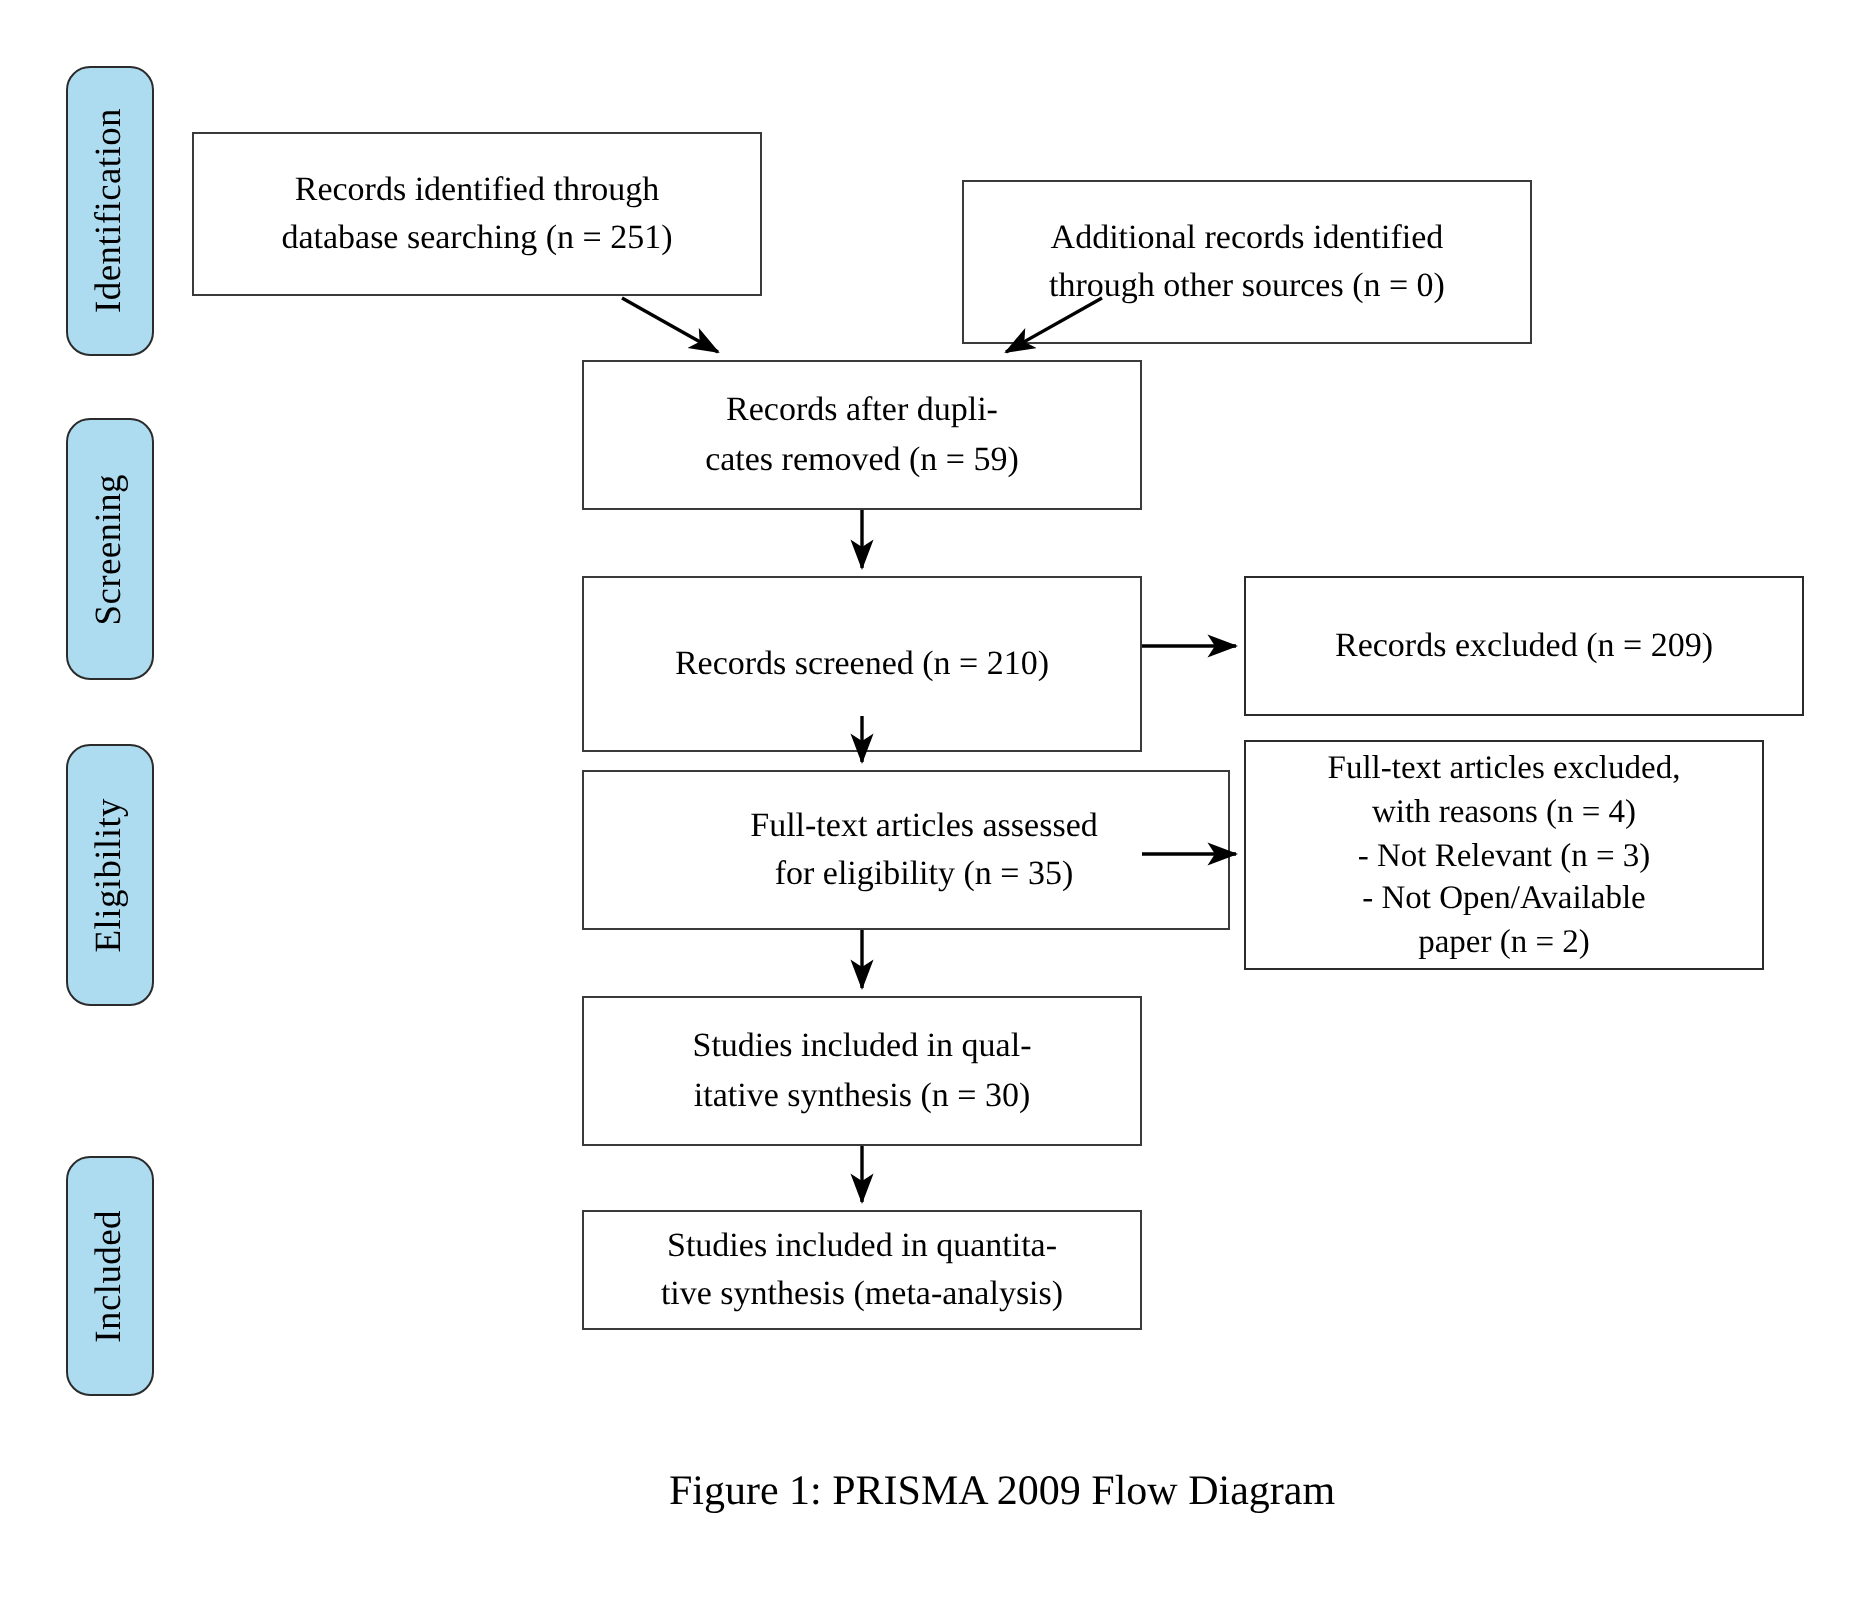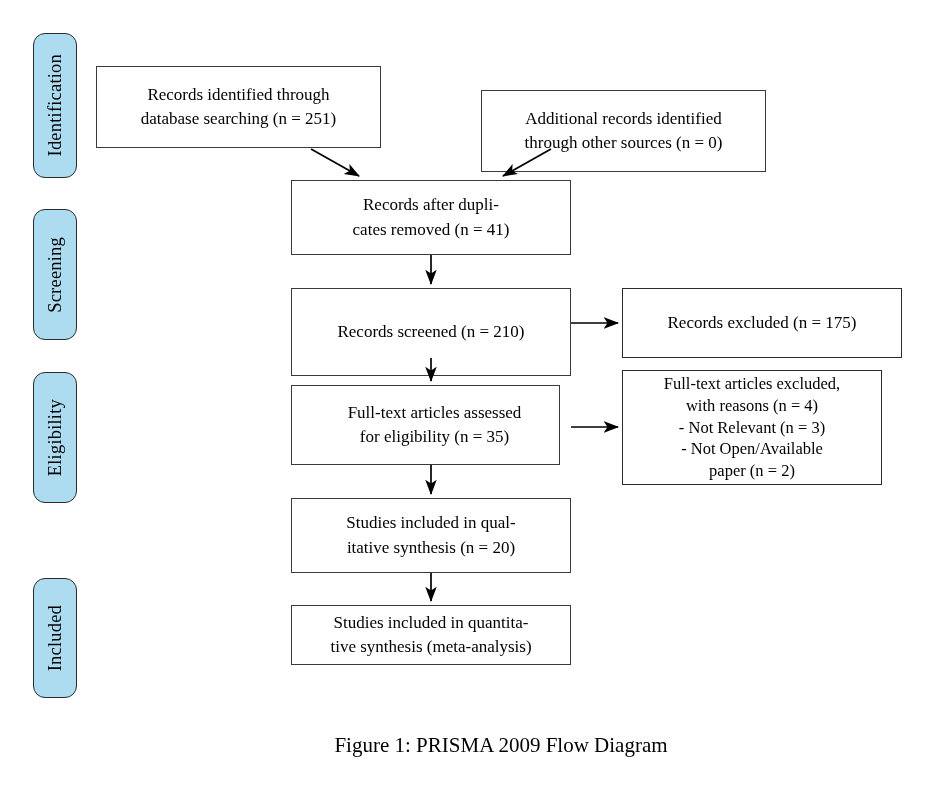--- a/index.html
+++ b/index.html
@@ -69,21 +69,21 @@
     line-height: 1.42;
     padding: 4px 8px;
   }
   .box .txt { white-space: pre-line; display: block; width: 100%; }
 
   #box-db-records     { left: 96px;  top: 66px;  width: 285px; height: 82px; }
   #box-other-records  { left: 481px; top: 66px;  width: 285px; height: 82px; margin-top: 24px; }
   #box-duplicates     { left: 291px; top: 180px; width: 280px; height: 75px; }
   #box-screened       { left: 291px; top: 288px; width: 280px; height: 88px; }
   #box-excluded       { left: 622px; top: 288px; width: 280px; height: 70px; }
-  #box-fulltext       { left: 291px; top: 385px; width: 269px; height: 80px; padding-left: 26px; }
+  #box-fulltext       { left: 291px; top: 385px; width: 324px; height: 80px; padding-left: 26px; }
   #box-fulltext-excl  { left: 622px; top: 370px; width: 260px; height: 115px; }
   #box-qualitative    { left: 291px; top: 498px; width: 280px; height: 75px; }
   #box-quantitative   { left: 291px; top: 605px; width: 280px; height: 60px; }
 
   #box-excluded, #box-fulltext-excl { border-color: #2b2b2b; }
   #box-fulltext-excl .txt { line-height: 1.33; font-size: 16.5px; }
 
   
   #arrows {
     position: absolute;
@@ -129,47 +129,47 @@
 database searching (n = 251)</span>
     </div>
 
     <div class="box" id="box-other-records">
       <span class="txt">Additional records identified
 through other sources (n = 0)</span>
     </div>
 
     <div class="box" id="box-duplicates">
       <span class="txt">Records after dupli-
-cates removed (n = 41)</span>
+cates removed (n = 59)</span>
     </div>
 
     <div class="box" id="box-screened">
       <span class="txt">Records screened (n = 210)</span>
     </div>
 
     <div class="box" id="box-excluded">
-      <span class="txt">Records excluded (n = 175)</span>
+      <span class="txt">Records excluded (n = 209)</span>
     </div>
 
     <div class="box" id="box-fulltext">
       <span class="txt">Full-text articles assessed
 for eligibility (n = 35)</span>
     </div>
 
     <div class="box" id="box-fulltext-excl">
       <span class="txt">Full-text articles excluded,
 with reasons (n = 4)
 - Not Relevant (n = 3)
 - Not Open/Available
 paper (n = 2)</span>
     </div>
 
     <div class="box" id="box-qualitative">
       <span class="txt">Studies included in qual-
-itative synthesis (n = 20)</span>
+itative synthesis (n = 30)</span>
     </div>
 
     <div class="box" id="box-quantitative">
       <span class="txt">Studies included in quantita-
 tive synthesis (meta-analysis)</span>
     </div>
 
     <svg id="arrows" viewBox="0 0 930 720">
       <defs>
         <marker id="ah" markerWidth="10" markerHeight="10" refX="8.4" refY="3.4" orient="auto" markerUnits="strokeWidth">

